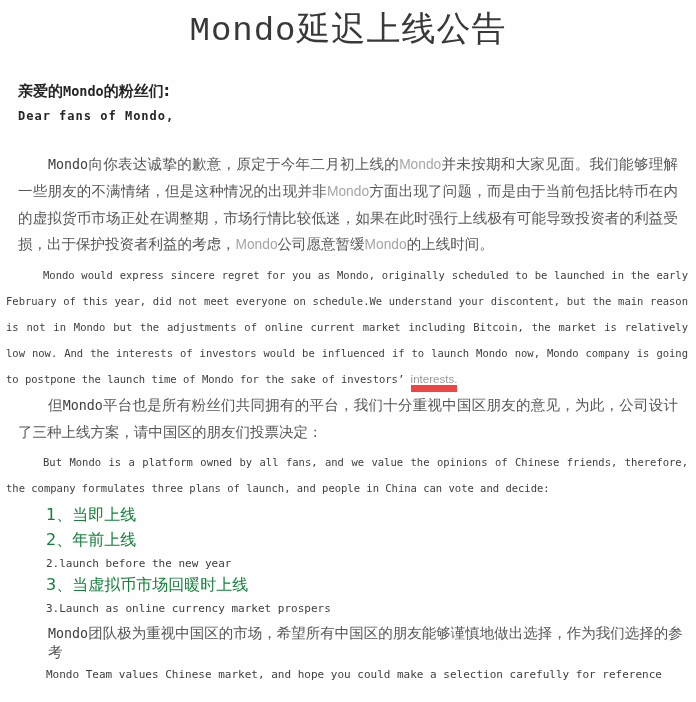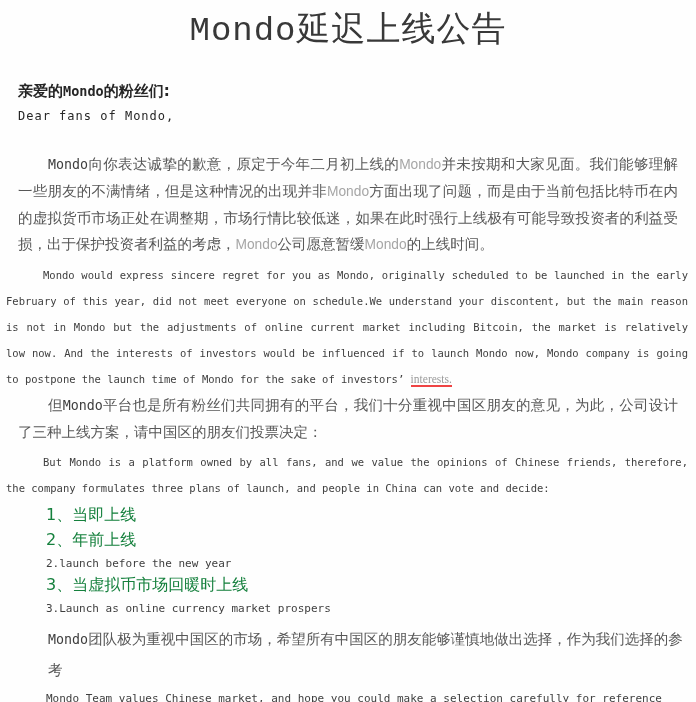--- a/index.html
+++ b/index.html
@@ -10,50 +10,50 @@
   }
   .doc{width:696px;height:702px;position:relative;}
   .title{
     margin:6px 0 0;text-align:center;
     font-family:Liberation Mono, monospace;
     font-weight:400;font-size:34px;color:#383838;letter-spacing:1px;
   }
   .sal-cn{margin:30px 17px 8px 18px;font-size:15px;font-weight:bold;color:#262626;}
   .sal-en{
     margin:7px 6px 0 18px;font-family:"DejaVu Sans Mono","Liberation Mono",monospace;
-    font-size:12px;font-weight:normal;color:#262626;letter-spacing:1px;
+    font-size:12px;font-weight:bold;color:#262626;letter-spacing:1px;
   }
   .cn-para{
     font-size:14.5px;line-height:26px;color:#575757;
     text-indent:30px;text-align:justify;margin:0 18px 0 18px;
   }
   .cn-para.first{margin-top:28px;}
   .en-para{
     margin:4px 8px 0 6px;
     font-family:"DejaVu Sans Mono","Liberation Mono",monospace;
     font-size:10.5px;line-height:26px;color:#3e3e3e;
     text-indent:37px;text-align:justify;
   }
   .opt-cn{margin:3px 0 0 46px;font-size:16px;line-height:22px;color:#15803d;}
   .opt-en{
     margin:5px 0 0 46px;font-family:"DejaVu Sans Mono","Liberation Mono",monospace;
     font-size:11px;line-height:15px;color:#3e3e3e;
   }
-  .closing-cn{margin:8px 0 0 48px;font-size:14.5px;line-height:30px;color:#575757;}
+  .closing-cn{margin:8px 0 0 48px;font-size:14.5px;line-height:18px;color:#575757;}
   .closing-en{
     margin:6px 6px 0 46px;font-family:"DejaVu Sans Mono","Liberation Mono",monospace;
     font-size:11px;line-height:15px;color:#3e3e3e;
   }
   
   .r-mono{font-family:"DejaVu Sans Mono","Liberation Mono",monospace;font-size:.92em;color:#3e3e3e;}
   .r-monoh{font-family:"DejaVu Sans Mono","Liberation Mono",monospace;font-size:.9em;}
   .r-latin{font-family:"Liberation Sans","DejaVu Sans",sans-serif;font-size:.95em;color:#a6a6a6;}
   .r-ins{
-    font-family:Liberation Serif, serif;font-size:1.1em;
-    color:#9a9a9a;border-bottom:2px solid #ef4444;
+    font-family:Liberation Sans, sans-serif;font-size:1.1em;
+    color:#9a9a9a;border-bottom:7px solid #ef4444;
   }
 </style>
 </head>
 <body>
 
 <div class="doc">
 
   <h1 class="title">Mondo延迟上线公告</h1>
 
   <p class="sal-cn"><span>亲爱的</span><span class="r-monoh">Mondo</span><span>的粉丝们:</span></p>

